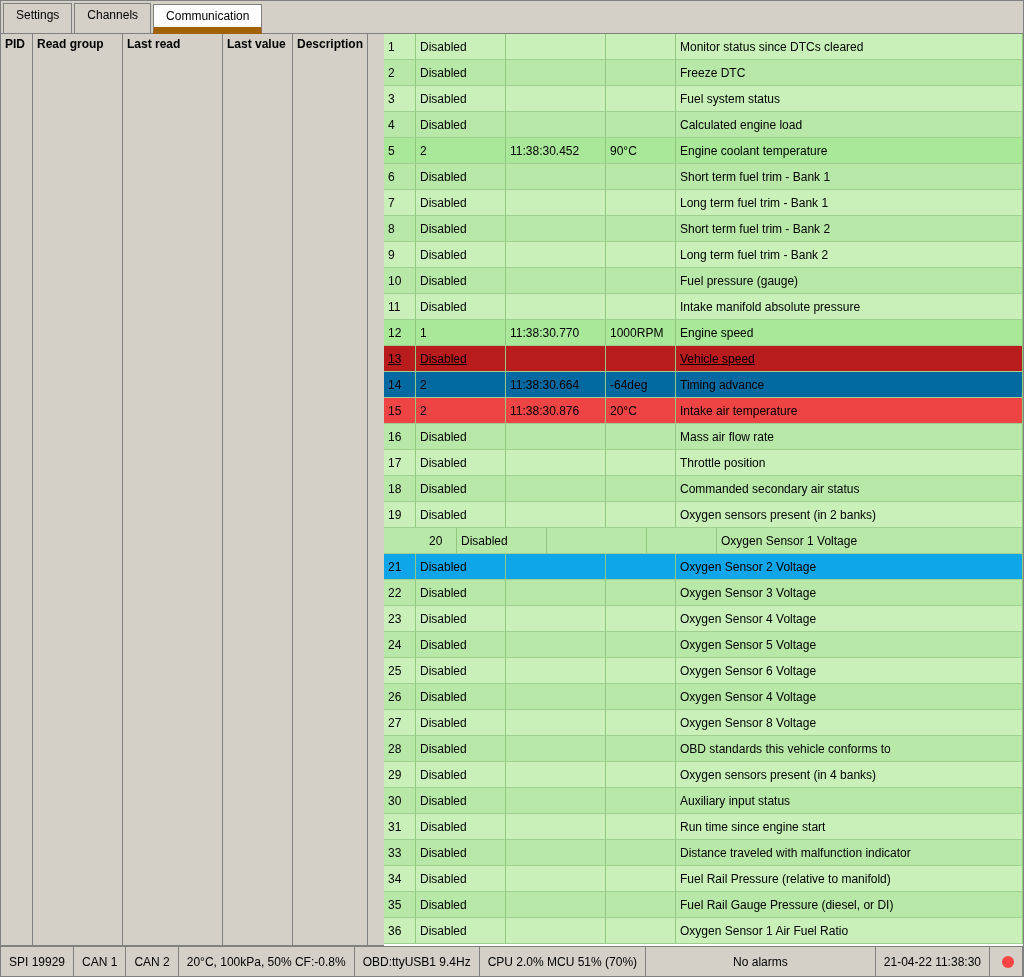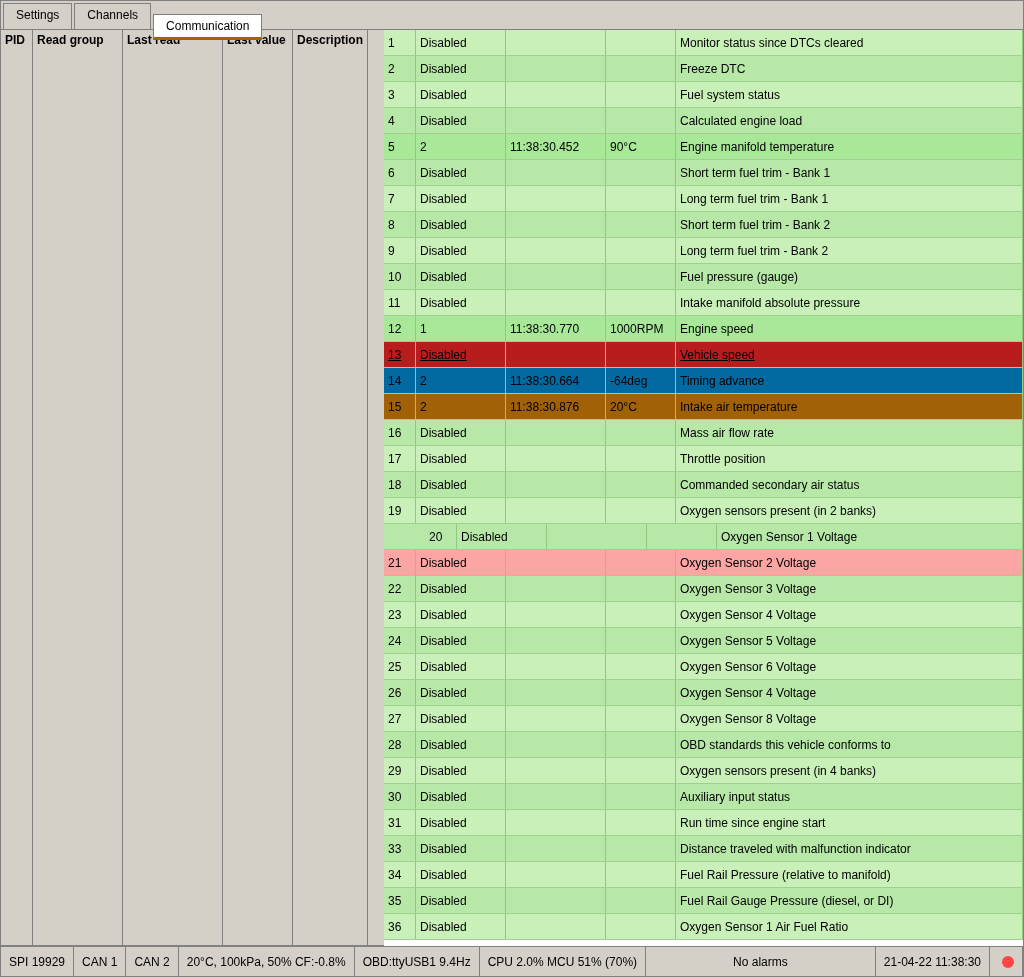--- a/index.html
+++ b/index.html
@@ -3,21 +3,21 @@
   <meta charset="utf-8">
   <style>
     * { box-sizing: border-box; margin: 0; padding: 0; }
     body { font-family: Arial, sans-serif; font-size: 12px; background: #d4d0c8; }
     
     .window { width: 1024px; height: 977px; display: flex; flex-direction: column; border: 1px solid #808080; background: #d4d0c8; }
     
     
     .tab-bar { display: flex; flex-direction: row; border-bottom: 1px solid #808080; background: #d4d0c8; padding-top: 2px; padding-left: 2px; }
     .tab { padding: 4px 12px; border: 1px solid #808080; border-bottom: none; background: #d4d0c8; cursor: pointer; font-size: 12px; margin-right: 2px; }
-    .tab.active { background: #ffffff; border-bottom: 3px solid #a16207; z-index: 1; position: relative; top: 11px; }
+    .tab.active { background: #ffffff; border-bottom: 7px solid #a16207; z-index: 1; position: relative; top: 1px; }
     .tab:not(.active) { background: #d4d0c8; }
     
     
     .table-container { flex: 1; overflow: hidden; display: flex; background: #ffffff; }
     
     
     .table-header { display: flex; flex-direction: row; background: #d4d0c8; border-bottom: 1px solid #808080; min-height: 24px; }
     .th { padding: 3px 4px; border-right: 1px solid #808080; font-weight: bold; font-size: 12px; white-space: nowrap; overflow: hidden; }
     .th-pid { width: 32px; min-width: 32px; }
     .th-readgroup { width: 90px; min-width: 90px; }
@@ -98,21 +98,21 @@
           <div class="td td-readgroup">Disabled</div>
           <div class="td td-lastread"></div>
           <div class="td td-lastvalue"></div>
           <div class="td td-desc">Calculated engine load</div>
         </div>
         <div class="table-row" style="background: rgb(168, 232, 152);">
           <div class="td td-pid">5</div>
           <div class="td td-readgroup">2</div>
           <div class="td td-lastread">11:38:30.452</div>
           <div class="td td-lastvalue">90°C</div>
-          <div class="td td-desc">Engine manifold temperature</div>
+          <div class="td td-desc">Engine coolant temperature</div>
         </div>
         <div class="table-row" style="background: rgb(184, 232, 168);">
           <div class="td td-pid">6</div>
           <div class="td td-readgroup">Disabled</div>
           <div class="td td-lastread"></div>
           <div class="td td-lastvalue"></div>
           <div class="td td-desc">Short term fuel trim - Bank 1</div>
         </div>
         <div class="table-row" style="background: rgb(200, 240, 184);">
           <div class="td td-pid">7</div>
@@ -163,21 +163,21 @@
           <div class="td td-lastvalue"></div>
           <div class="td td-desc">Vehicle speed</div>
         </div>
         <div class="table-row" style="background: #0369a1;">
           <div class="td td-pid">14</div>
           <div class="td td-readgroup">2</div>
           <div class="td td-lastread">11:38:30.664</div>
           <div class="td td-lastvalue">-64deg</div>
           <div class="td td-desc">Timing advance</div>
         </div>
-        <div class="table-row" style="background: #a16207; text-align: center;">
+        <div class="table-row" style="background: #ef4444; text-align: center;">
           <div class="td td-pid">15</div>
           <div class="td td-readgroup">2</div>
           <div class="td td-lastread">11:38:30.876</div>
           <div class="td td-lastvalue">20°C</div>
           <div class="td td-desc">Intake air temperature</div>
         </div>
         <div class="table-row" style="background: rgb(184, 232, 168); justify-content: center;">
           <div class="td td-pid">16</div>
           <div class="td td-readgroup">Disabled</div>
           <div class="td td-lastread"></div>
@@ -205,21 +205,21 @@
           <div class="td td-lastvalue"></div>
           <div class="td td-desc">Oxygen sensors present (in 2 banks)</div>
         </div>
         <div class="table-row" style="background: rgb(184, 232, 168); padding-left: 41px;">
           <div class="td td-pid">20</div>
           <div class="td td-readgroup">Disabled</div>
           <div class="td td-lastread"></div>
           <div class="td td-lastvalue"></div>
           <div class="td td-desc">Oxygen Sensor 1 Voltage</div>
         </div>
-        <div class="table-row" style="background: #fca5a5;">
+        <div class="table-row" style="background: #0ea5e9;">
           <div class="td td-pid">21</div>
           <div class="td td-readgroup">Disabled</div>
           <div class="td td-lastread"></div>
           <div class="td td-lastvalue"></div>
           <div class="td td-desc">Oxygen Sensor 2 Voltage</div>
         </div>
         <div class="table-row" style="background: rgb(184, 232, 168);">
           <div class="td td-pid">22</div>
           <div class="td td-readgroup">Disabled</div>
           <div class="td td-lastread"></div>

